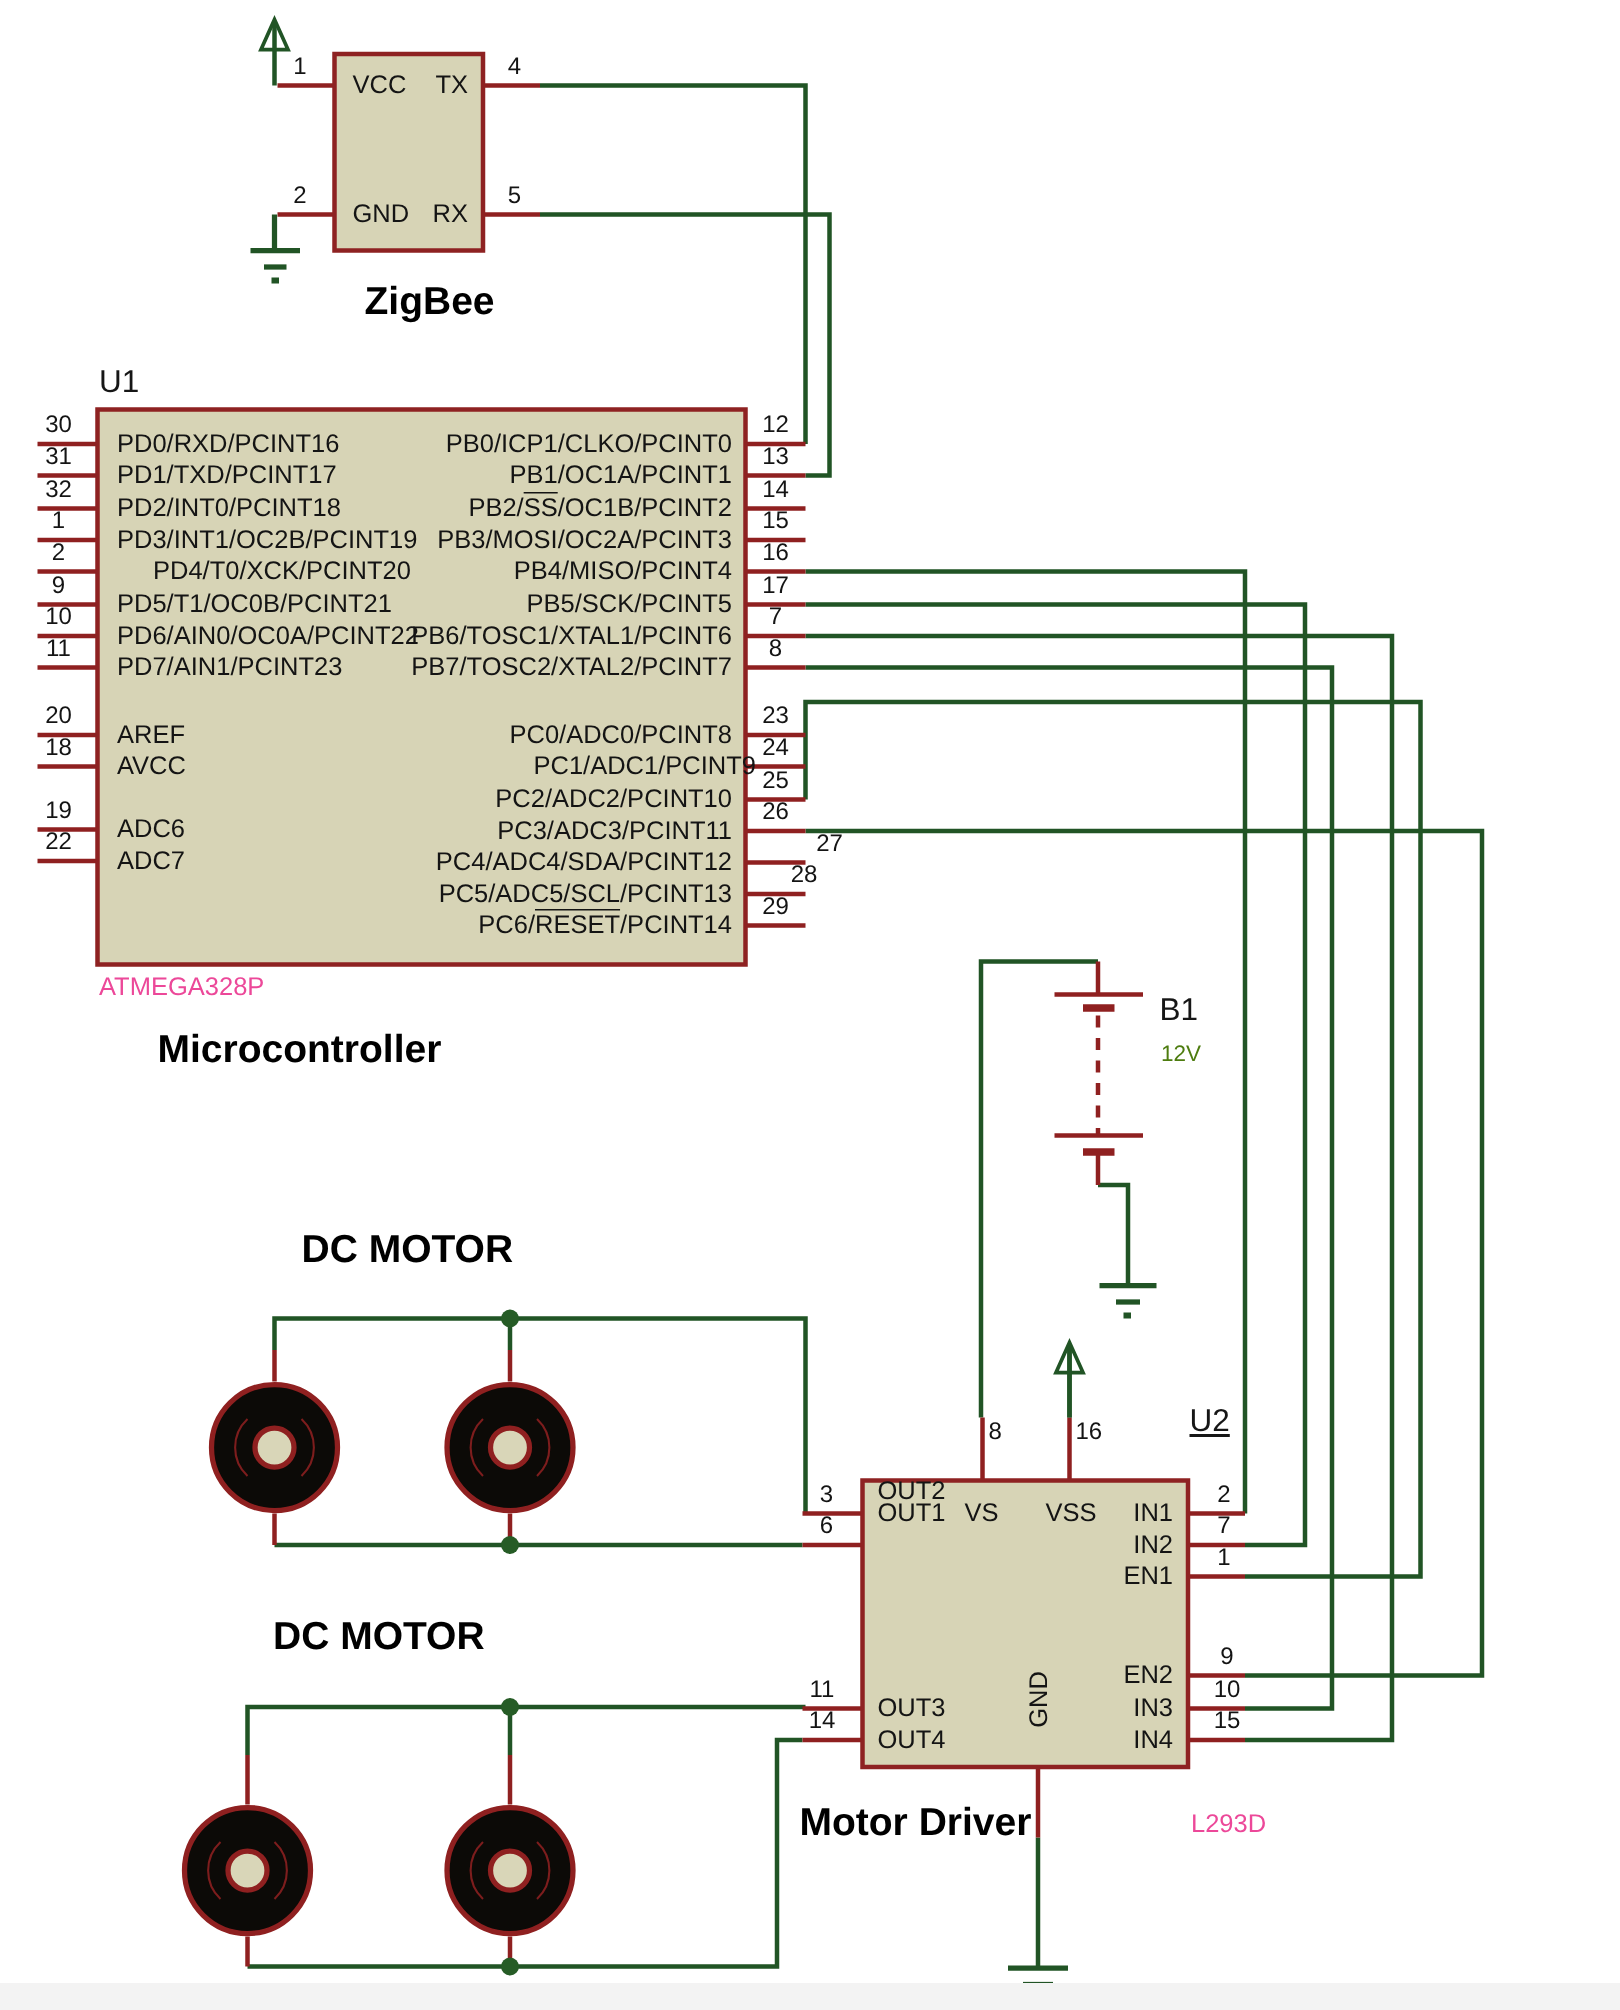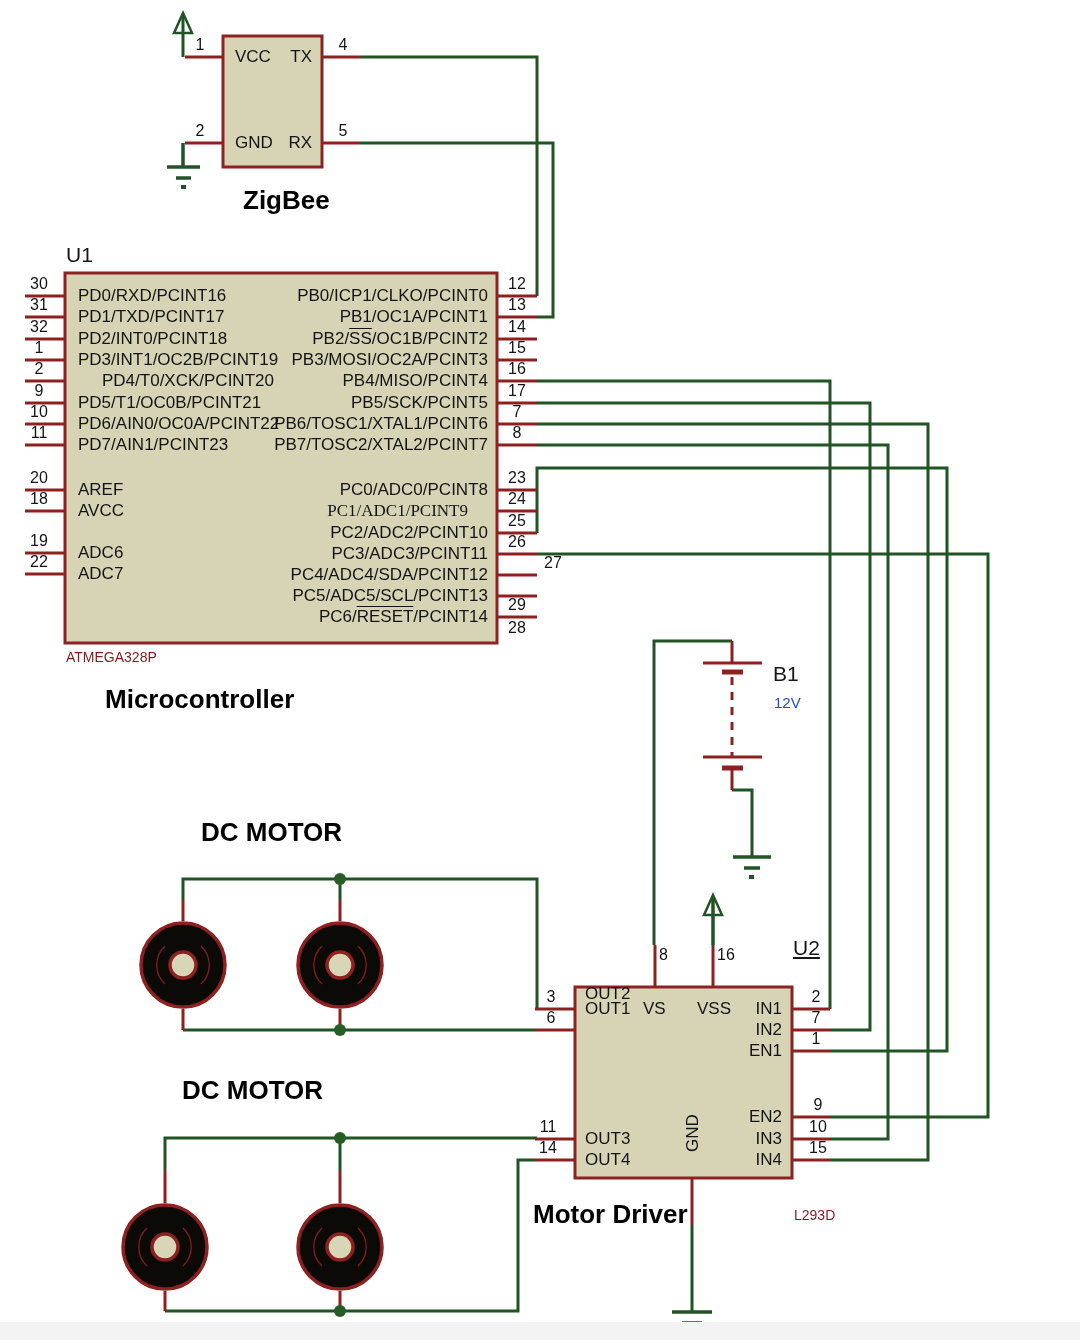--- a/index.html
+++ b/index.html
@@ -5,23 +5,23 @@
   html,body{margin:0;padding:0;background:#ffffff;}
   #canvas{position:relative;width:1080px;height:1340px;background:#ffffff;overflow:hidden;
           font-family:"Liberation Sans",sans-serif;}
   #wiring{position:absolute;left:0;top:0;}
   .txt{position:absolute;white-space:nowrap;}
   .pin-label{position:absolute;font-size:17px;line-height:20px;height:20px;color:#141414;white-space:nowrap;}
   .pin-num{position:absolute;font-size:16px;line-height:18px;height:18px;width:36px;text-align:center;
            color:#141414;white-space:nowrap;}
   .ovl{text-decoration:overline;}
   .refdes{font-size:21px;line-height:23px;color:#161616;}
-  .partname{font-size:14px;line-height:19px;color:#7f1d1d;}
+  .partname{font-size:17px;line-height:19px;color:#ec4899;}
   .red-title{font-size:26px;line-height:28px;font-weight:bold;color:#000000;}
-  .small-val{font-size:15px;line-height:17px;color:#1d4ed8;}
+  .small-val{font-size:15px;line-height:17px;color:#4d7c0f;}
   .gnd-rot{left:693px;top:1133px;transform:translate(-50%,-50%) rotate(-90deg);width:90px;text-align:center;}
 </style>
 </head>
 <body>
 
 <div id="canvas">
 
   <svg id="wiring" width="1080" height="1340" viewBox="0 0 1080 1340">
 
     <g stroke="#215425" stroke-width="3" fill="none">
@@ -241,30 +241,30 @@
       <div class="pin-label" style="top: 371px; left: 488px; transform: translateX(-100%);">PB4/MISO/PCINT4</div>
       <div class="pin-num" style="left: 499px; top: 360px;">16</div>
       <div class="pin-label" style="top: 393px; left: 488px; transform: translateX(-100%);">PB5/SCK/PCINT5</div>
       <div class="pin-num" style="left: 499px; top: 382px;">17</div>
       <div class="pin-label" style="top: 414px; left: 488px; transform: translateX(-100%);">PB6/TOSC1/XTAL1/PCINT6</div>
       <div class="pin-num" style="left: 499px; top: 403px;">7</div>
       <div class="pin-label" style="top: 435px; left: 488px; transform: translateX(-100%);">PB7/TOSC2/XTAL2/PCINT7</div>
       <div class="pin-num" style="left: 499px; top: 424px;">8</div>
       <div class="pin-label" style="top: 480px; left: 488px; transform: translateX(-100%);">PC0/ADC0/PCINT8</div>
       <div class="pin-num" style="left: 499px; top: 469px;">23</div>
-      <div class="pin-label" style="top: 501px; left: 468px; transform: translateX(-100%); font-family: Liberation Serif, serif;">PC1/ADC1/PCINT9</div>
+      <div class="pin-label" style="top: 501px; left: 504px; transform: translateX(-100%);">PC1/ADC1/PCINT9</div>
       <div class="pin-num" style="left: 499px; top: 490px;">24</div>
       <div class="pin-label" style="top: 523px; left: 488px; transform: translateX(-100%);">PC2/ADC2/PCINT10</div>
       <div class="pin-num" style="left: 499px; top: 512px;">25</div>
       <div class="pin-label" style="top: 544px; left: 488px; transform: translateX(-100%);">PC3/ADC3/PCINT11</div>
       <div class="pin-num" style="left: 499px; top: 533px;">26</div>
       <div class="pin-label" style="top: 565px; left: 488px; transform: translateX(-100%);">PC4/ADC4/SDA/PCINT12</div>
       <div class="pin-num" style="left: 499px; top: 554px; padding-left: 36px;">27</div>
       <div class="pin-label" style="top: 586px; left: 488px; transform: translateX(-100%);">PC5/ADC5/SCL/PCINT13</div>
-      <div class="pin-num" style="left: 499px; top: 575px; margin-top: 44px;">28</div>
+      <div class="pin-num" style="left: 518px; top: 575px;">28</div>
       <div class="pin-label" style="top: 607px; left: 488px; transform: translateX(-100%);"><span>PC6/</span><span class="ovl">RESET</span><span>/PCINT14</span></div>
       <div class="pin-num" style="left: 499px; top: 596px;">29</div>
       <div class="pin-label" style="top: 999px; left: 585px;">OUT1</div>
       <div class="pin-num" style="left: 533px; top: 988px;">3</div>
       <div class="pin-label" style="top: 984px; left: 585px;">OUT2</div>
       <div class="pin-num" style="left: 533px; top: 1009px;">6</div>
       <div class="pin-label" style="top: 1129px; left: 585px;">OUT3</div>
       <div class="pin-num" style="left: 530px; top: 1118px;">11</div>
       <div class="pin-label" style="top: 1150px; left: 585px;">OUT4</div>
       <div class="pin-num" style="left: 530px; top: 1139px;">14</div>

